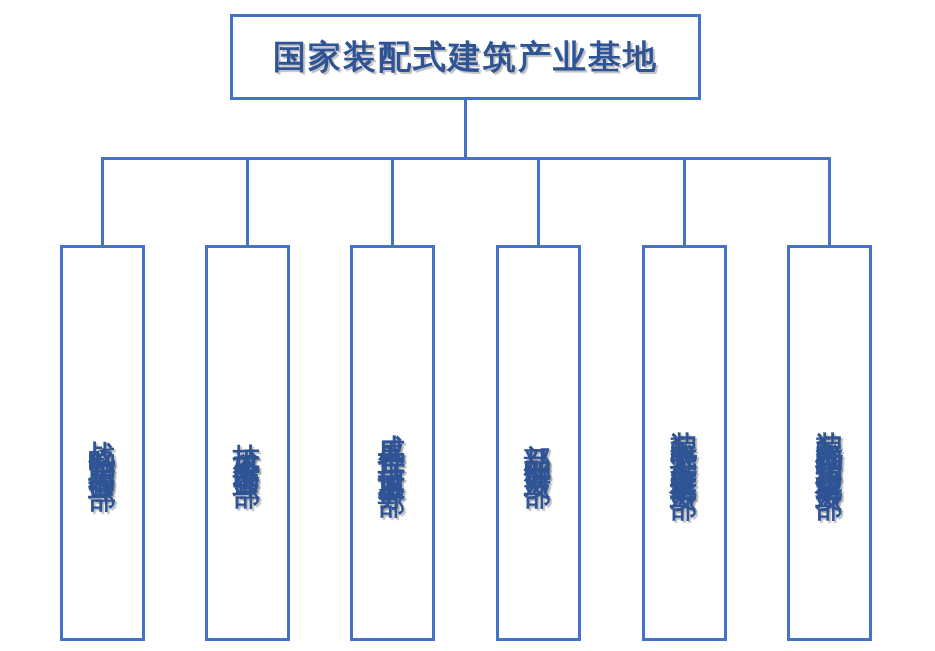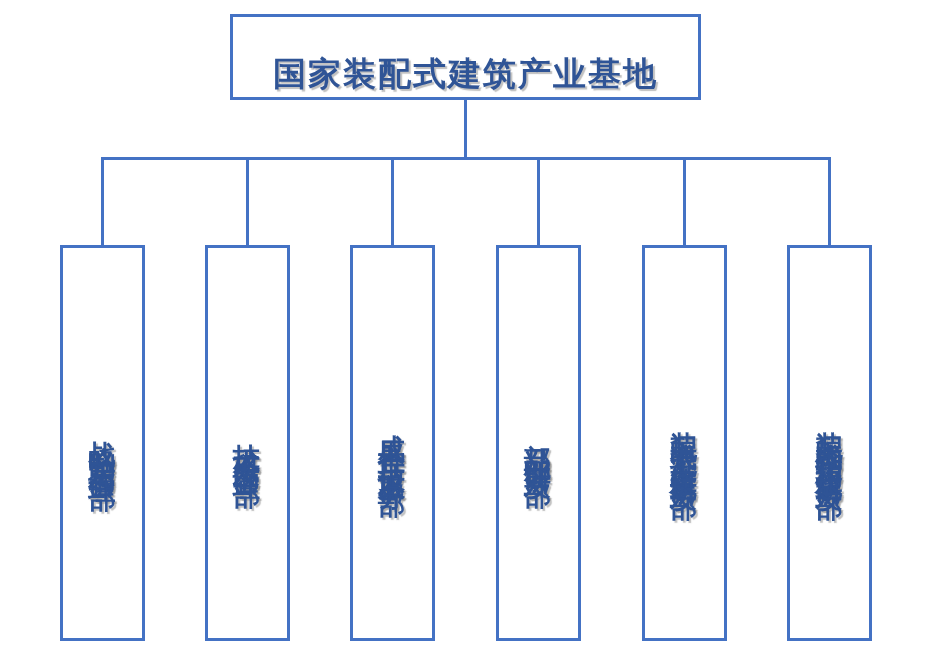--- a/index.html
+++ b/index.html
@@ -27,21 +27,21 @@
   .root-box {
     position: absolute;
     left: 230px;
     top: 14px;
     width: 471px;
     height: 86px;
     border: 3px solid var(--line);
     box-sizing: border-box;
     background: var(--bg);
     display: flex;
-    align-items: flex-end;
+    align-items: center;
     justify-content: center;
   }
   .root-label {
     font-size: 33px;
     font-weight: bold;
     letter-spacing: 2px;
     color: var(--text);
     white-space: nowrap;
     text-shadow: 2px 2px 1px rgba(140,140,140,0.55);
   }

